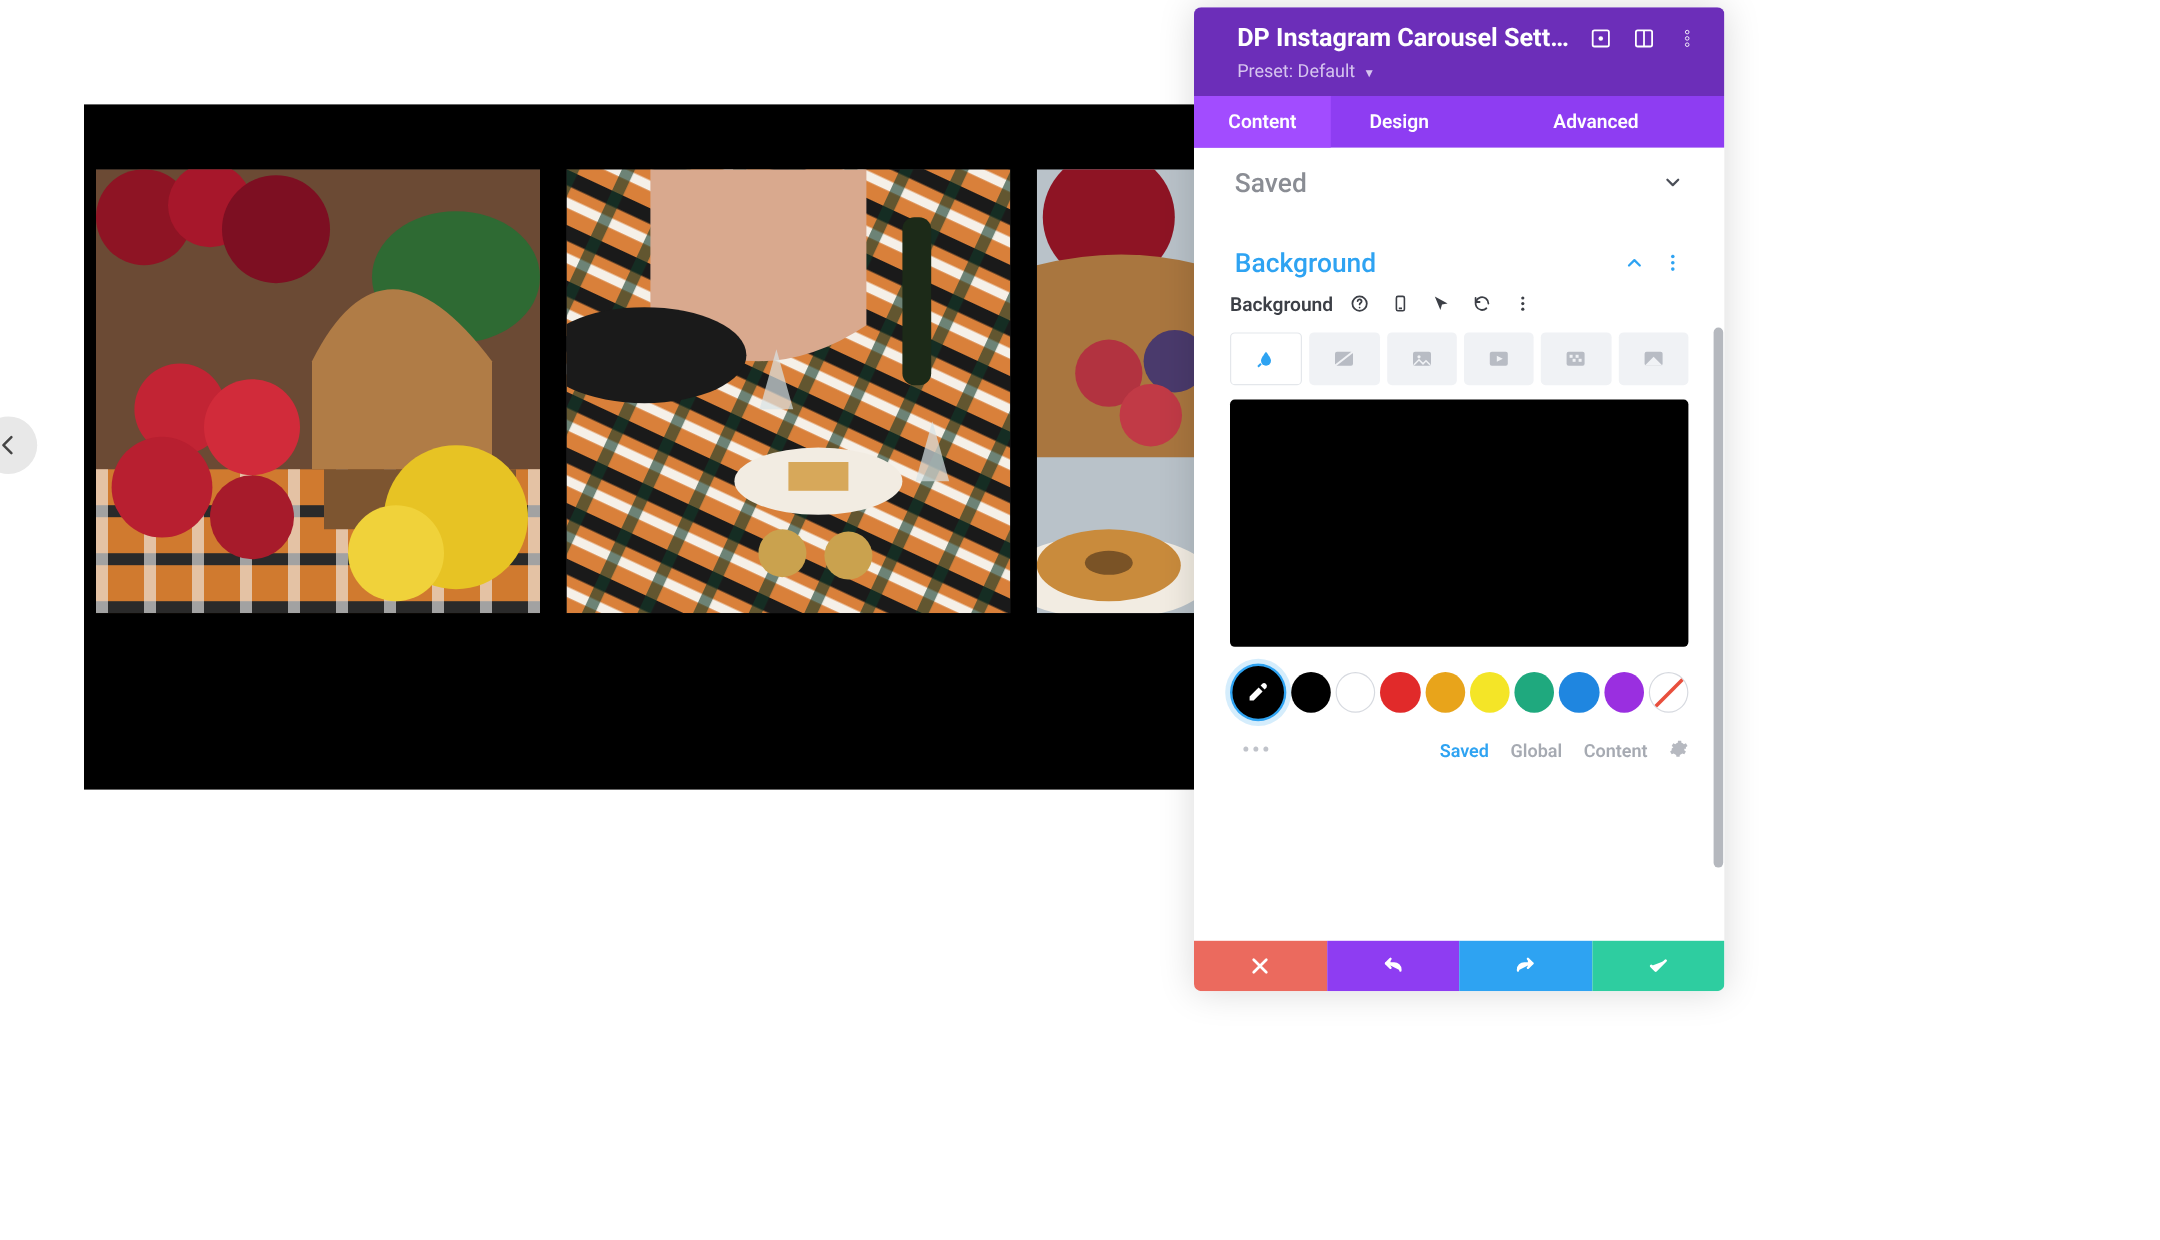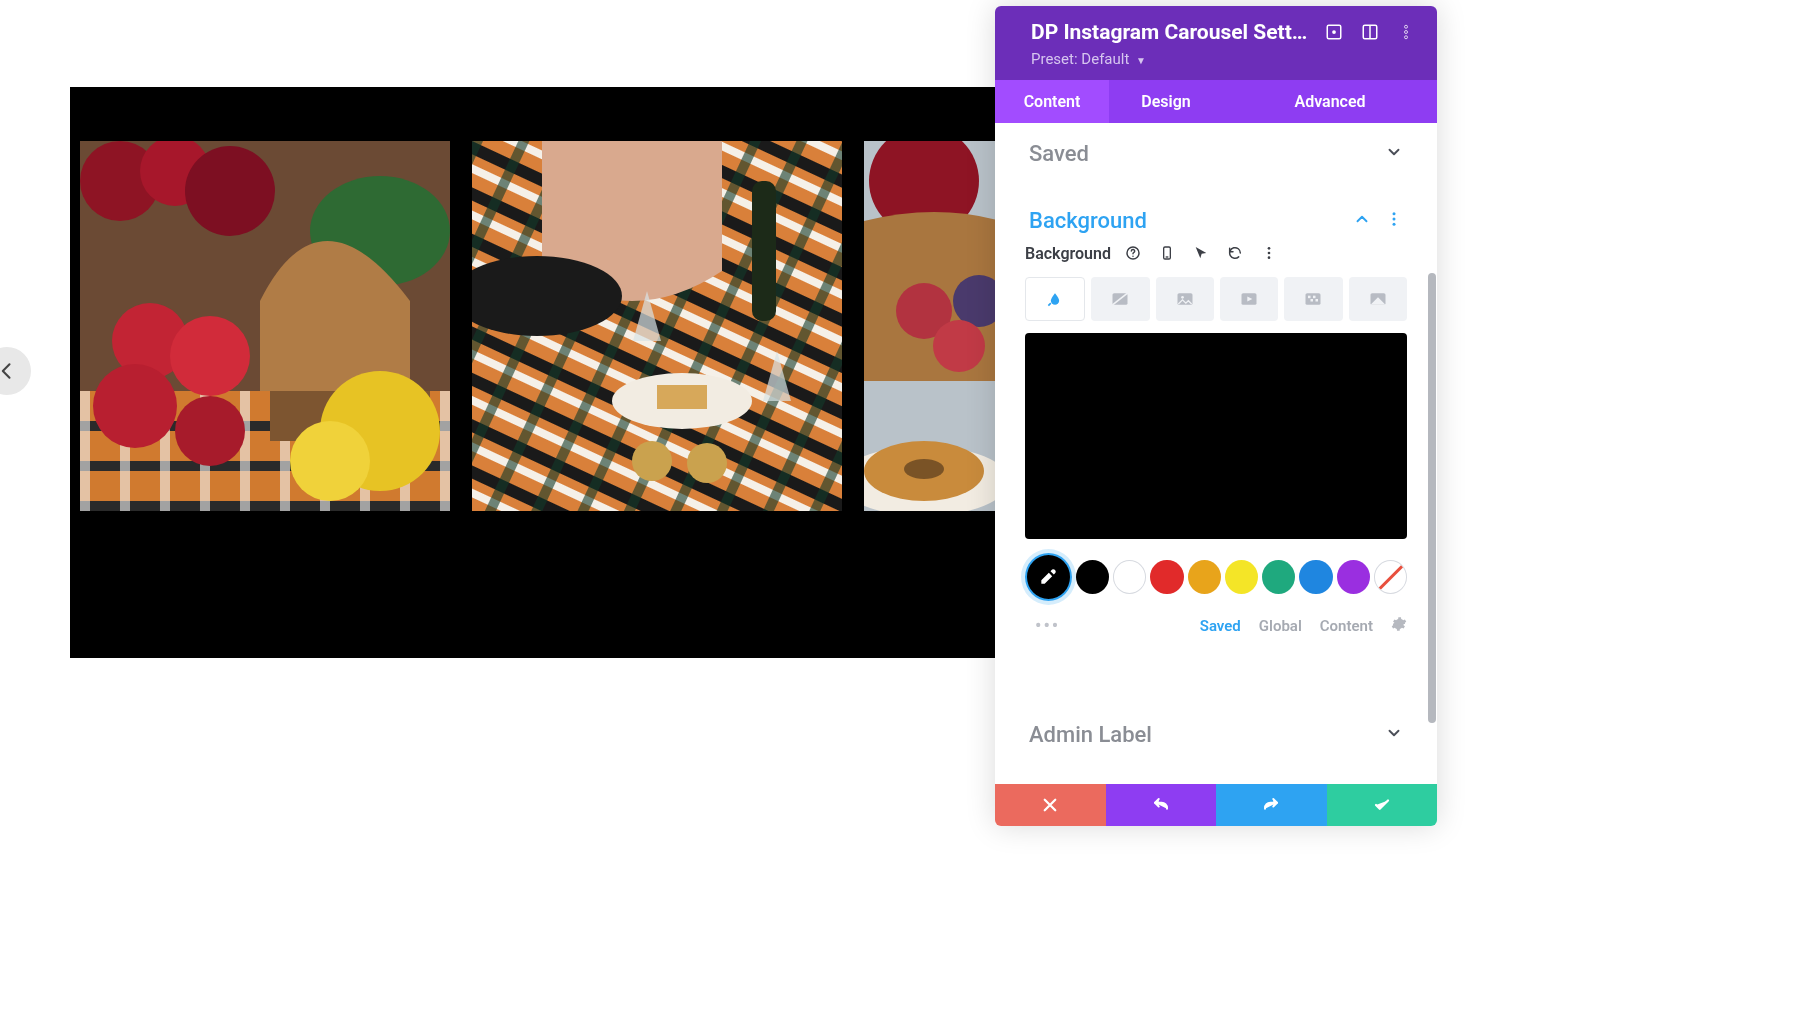--- a/index.html
+++ b/index.html
@@ -552,29 +552,20 @@
         <span class="palette-gear">
           <svg class="i16" viewBox="0 0 24 24" fill="#b6b9c0">
               <path d="M12 8a4 4 0 100 8 4 4 0 000-8zm9 4a7.9 7.9 0 00-.2-1.8l2.1-1.6-2-3.4-2.5 1a8 8 0 00-3.1-1.8L15 2h-4l-.3 2.4a8 8 0 00-3.1 1.8l-2.5-1-2 3.4 2.1 1.6A7.9 7.9 0 003 12c0 .6.1 1.2.2 1.8L1.1 15.4l2 3.4 2.5-1a8 8 0 003.1 1.8L9 22h4l.3-2.4a8 8 0 003.1-1.8l2.5 1 2-3.4-2.1-1.6c.1-.6.2-1.2.2-1.8z"></path>
             </svg>
         </span>
       </div>
     </div>
 
     <div class="big-gap"></div>
 
-    <div class="section-row">
-      <span class="section-title muted">Admin Label</span>
-      <span class="section-spacer"></span>
-      <span class="section-chev">
-        <svg class="i18" viewBox="0 0 24 24">
-            <path d="M6 9l6 6 6-6" stroke="#4b4f58" stroke-width="2.5" fill="none" stroke-linecap="round" stroke-linejoin="round"></path>
-          </svg>
-      </span>
-    </div>
 
     <div class="scrollbar"></div>
   </div>
 
   <div class="panel-footer">
     <div class="fbtn cancel">
       <svg class="i18" viewBox="0 0 24 24">
           <path d="M5 5l14 14M19 5L5 19" stroke="#fff" stroke-width="3" stroke-linecap="round"></path>
         </svg>
     </div>

